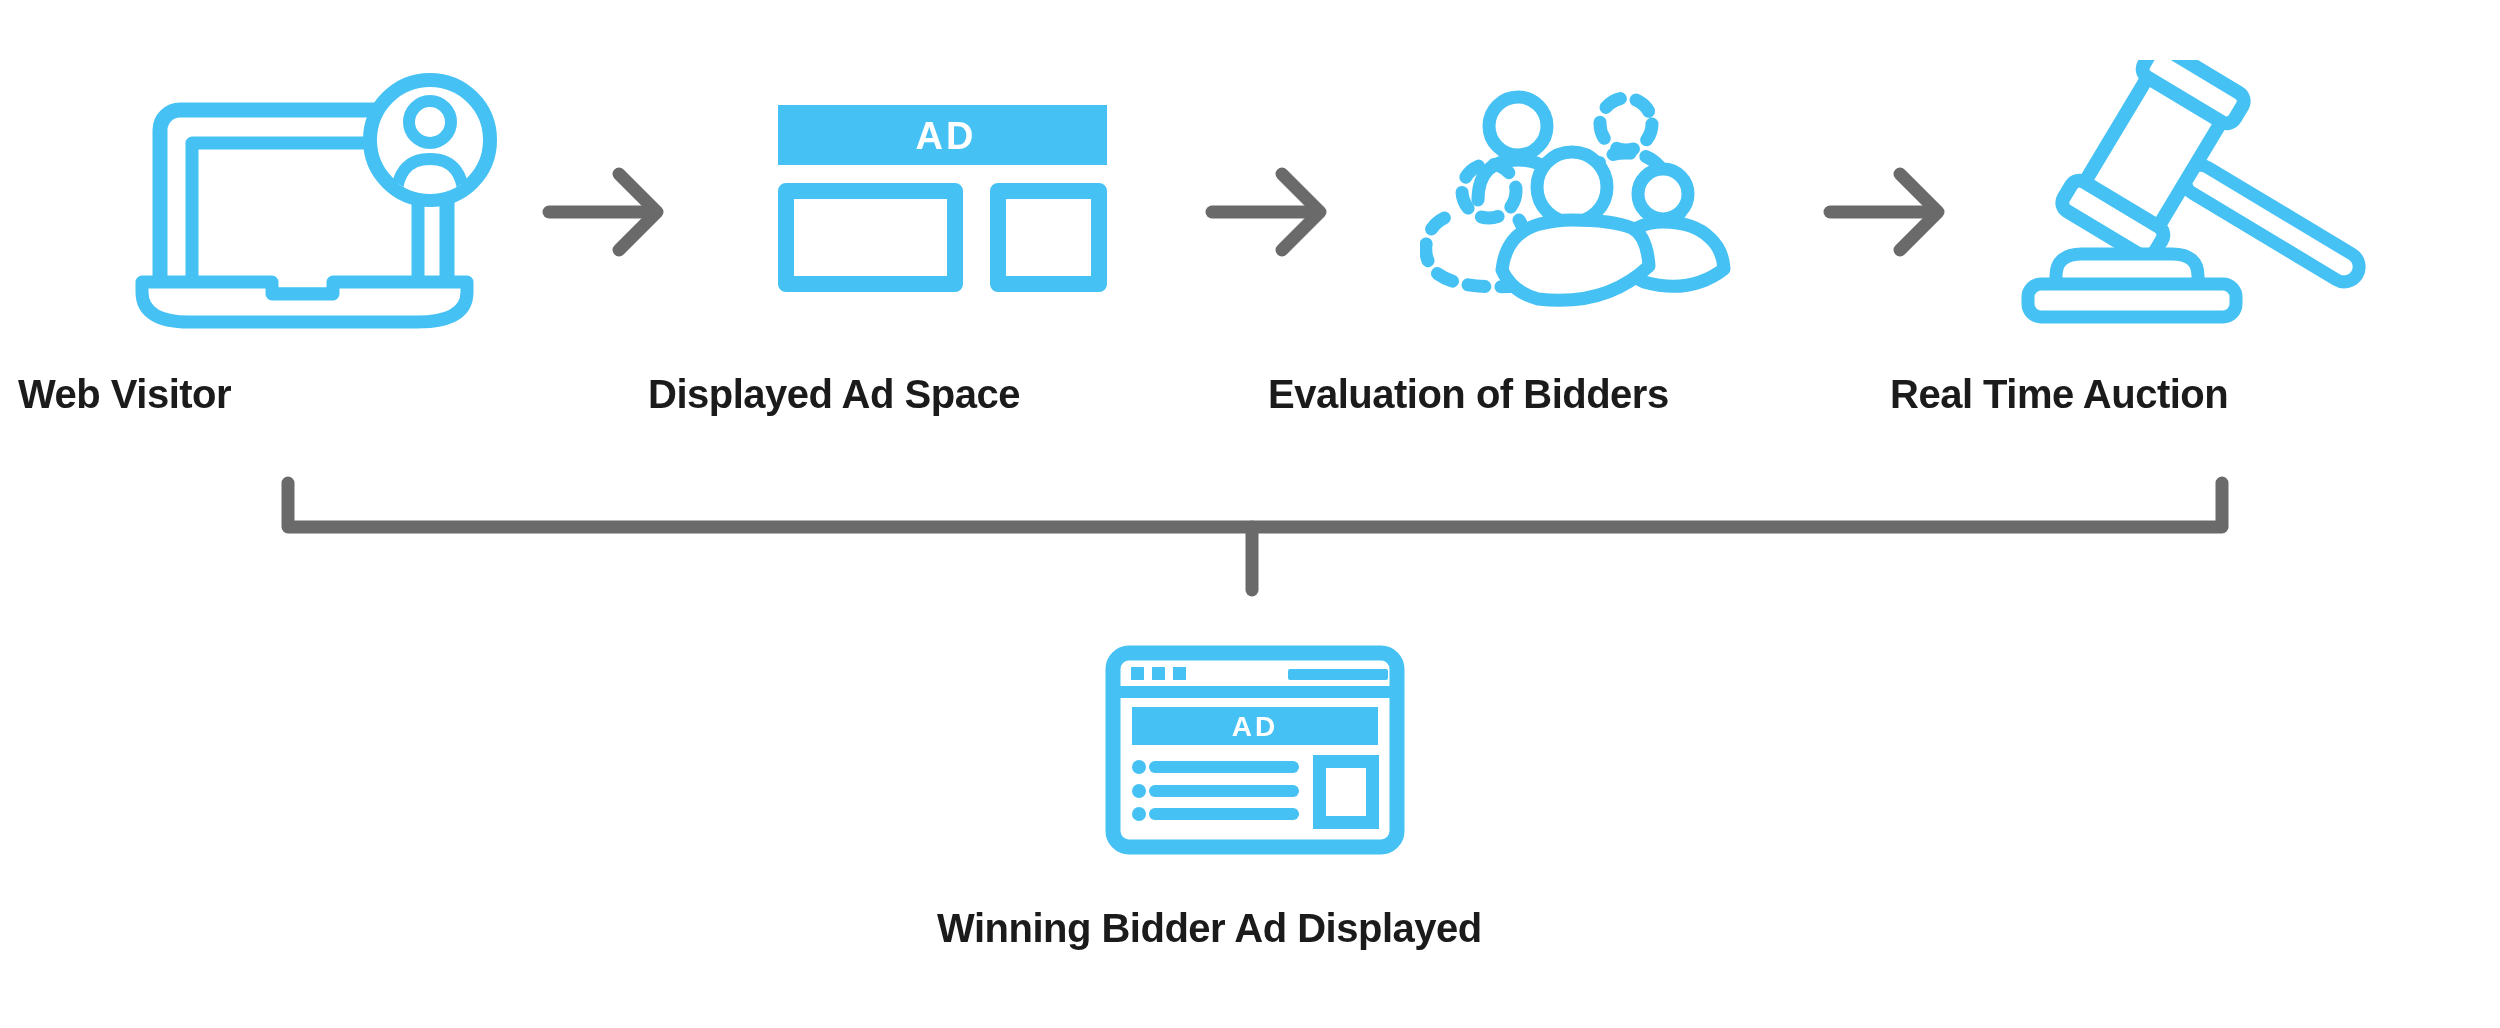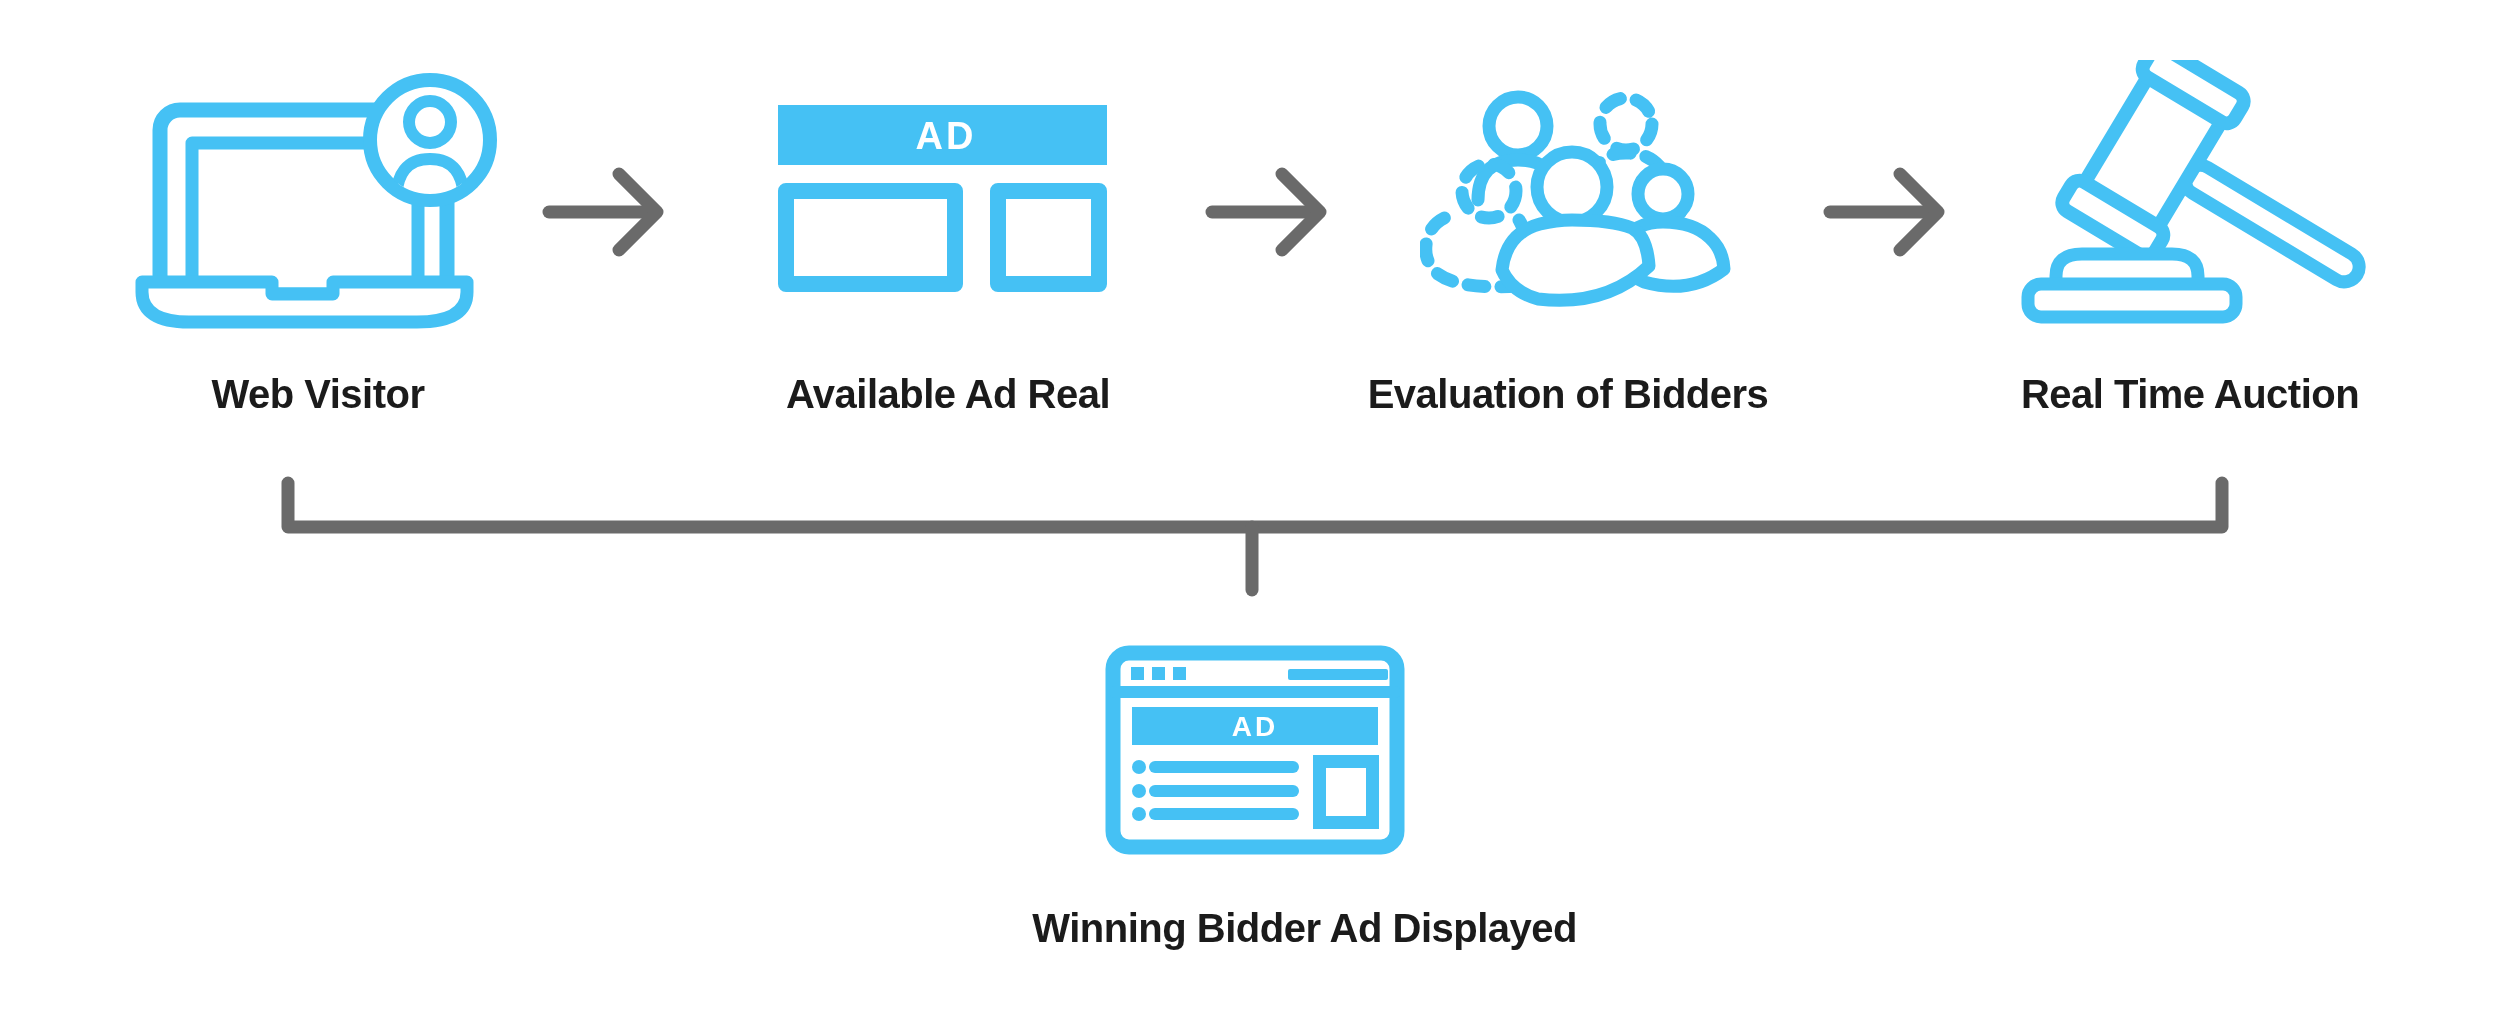--- a/index.html
+++ b/index.html
@@ -8,31 +8,30 @@
     width:2456px;height:1028px;
     background:var(--background,#fff);
     font-family:"Liberation Sans",sans-serif;
     overflow:hidden;
   }
   .abs{position:absolute;}
   .step-label{
     position:absolute;
     width:600px;
     top:372px;
-    text-align:center;
     font-size:40px;
     font-weight:700;
     letter-spacing:-0.5px;
     color:var(--label,#1b1b1b);
   }
   .result-label{
     position:absolute;
     width:640px;
     top:906px;
-    text-align:right;
+    text-align:left;
     font-size:40px;
     font-weight:700;
     letter-spacing:-0.5px;
     color:var(--label,#1b1b1b);
   }
   
   .bs{stroke:var(--accent,#45C1F4);fill:none;stroke-linecap:round;stroke-linejoin:round;}
   .bsf{stroke:var(--accent,#45C1F4);fill:#fff;stroke-linecap:round;stroke-linejoin:round;}
   .bf{fill:var(--accent,#45C1F4);stroke:none;}
   .dashed{stroke-dasharray:17 16;}
@@ -123,21 +122,21 @@
       <rect x="-53" y="-95" width="106" height="34" rx="10" class="bsf" stroke-width="14"></rect>
       <rect x="-53" y="61" width="106" height="34" rx="10" class="bsf" stroke-width="14"></rect>
     </g>
     <g>
       <path d="M36,224 V216 Q36,194 62,194 H152 Q178,194 178,216 V224" class="bsf" stroke-width="13"></path>
       <rect x="8" y="224" width="208" height="33" rx="13" class="bsf" stroke-width="13"></rect>
     </g>
   </svg>
 
   <div class="step-label" style="left:18px;">Web Visitor</div>
-  <div class="step-label" style="left:648px;">Available Ad Real</div>
+  <div class="step-label" style="left:648px;">Displayed Ad Space</div>
   <div class="step-label" style="left:1268px;">Evaluation of Bidders</div>
   <div class="step-label" style="left:1890px;">Real Time Auction</div>
 
   <svg class="abs" style="left:270px;top:466px;" width="1980" height="135" viewBox="0 0 1980 135">
     <path d="M18,17 V61 H1952 V17" class="gray" stroke-width="13"></path>
     <path d="M982,61 V124" class="gray" stroke-width="13"></path>
   </svg>
 
   <svg class="abs" style="left:1105px;top:645px;" width="300" height="210" viewBox="0 0 300 210">
     <rect x="8" y="8" width="284" height="194" rx="16" class="bsf" stroke-width="15"></rect>

